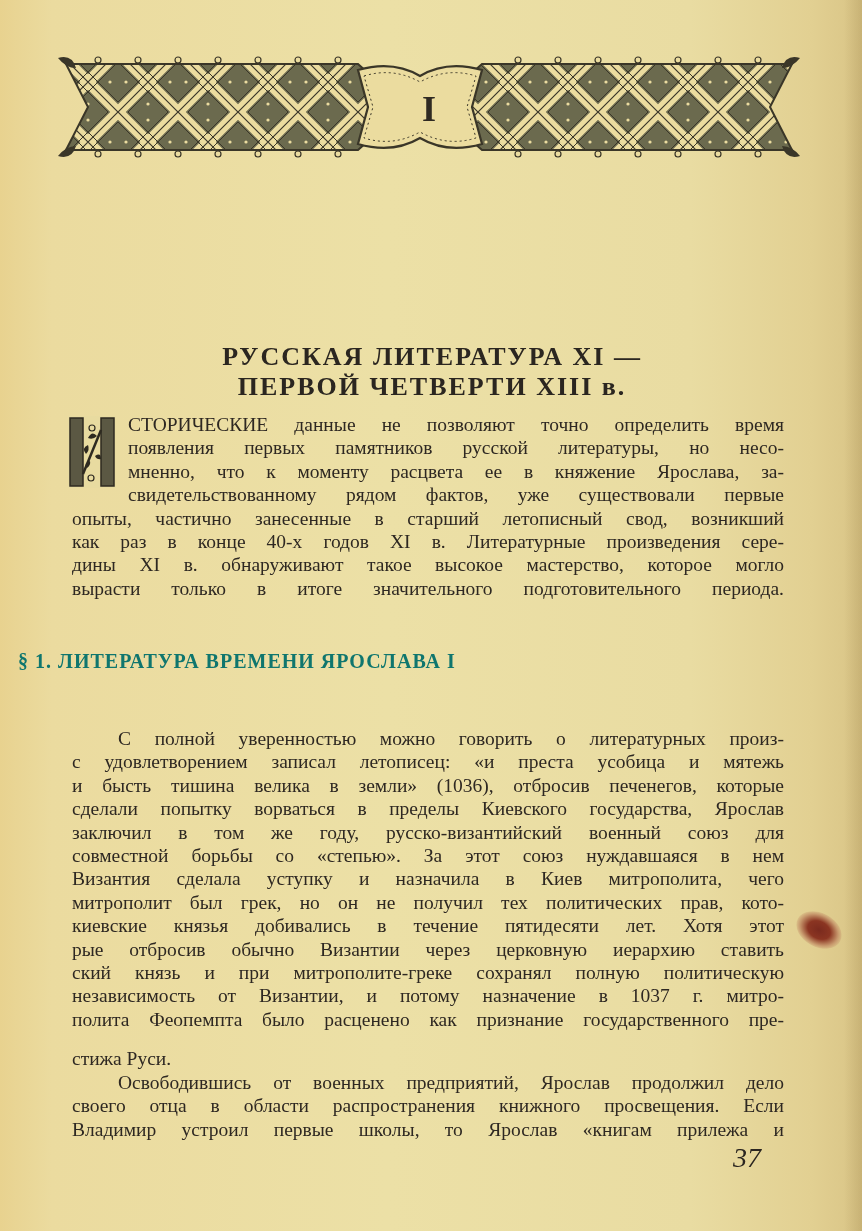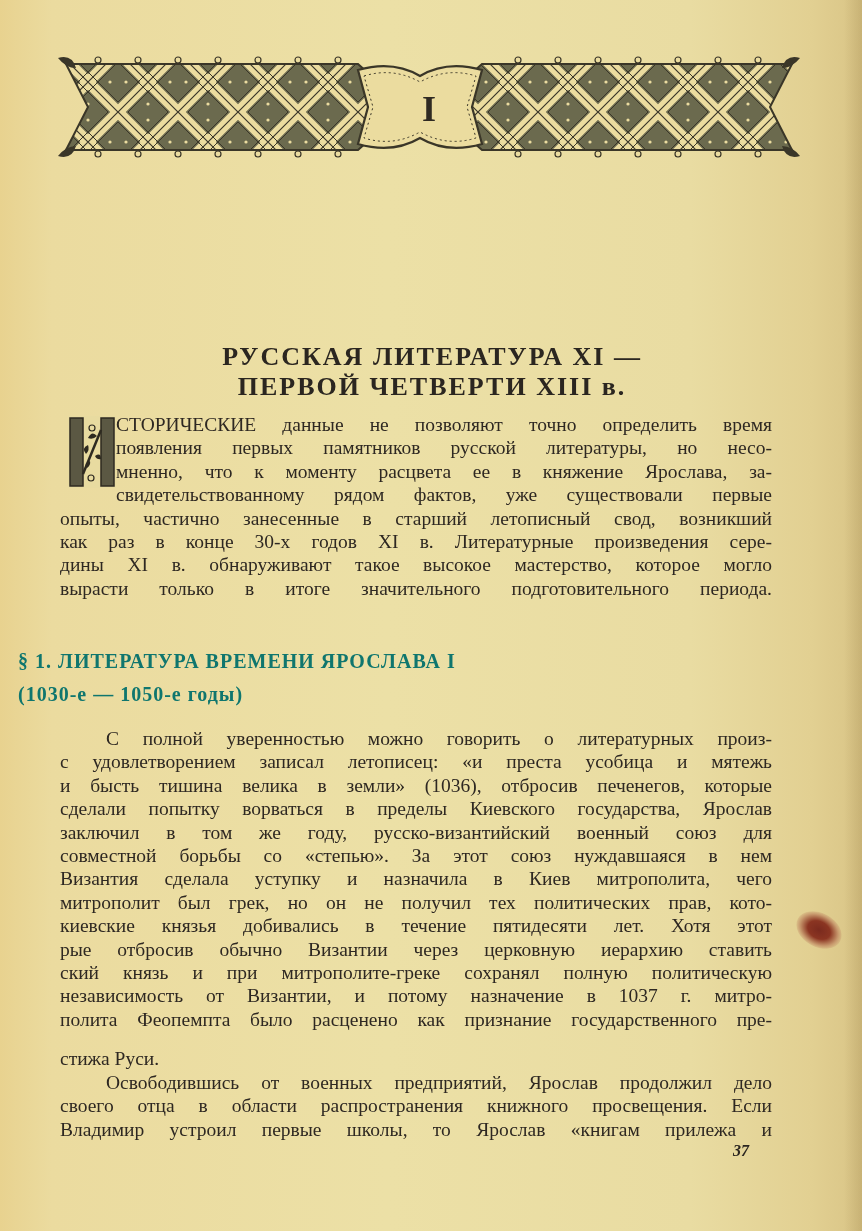--- a/index.html
+++ b/index.html
@@ -18,21 +18,21 @@
     position: absolute; left: 0; right: 0; top: 36px; text-align: center;
     font-size: 36px; font-weight: bold; color: #2f2a22;
   }
   .title {
     position: absolute; left: 0; right: 0; top: 342px; text-align: center;
     font-weight: bold; font-size: 26px; line-height: 30px; letter-spacing: 2px;
     color: #2b2620;
   }
   .title div { padding-left: 2px; }
   .body-text {
-    position: absolute; left: 60px; width: 712px;
+    position: absolute; left: 72px; width: 712px;
     font-size: 19.5px; line-height: 23.4px; text-align: justify;
     color: #2e2822;
   }
   .line { display: block; white-space: nowrap; text-align-last: justify; text-align: justify; }
   .line.last { text-align-last: left; margin-top: 16px; }
   .intro { top: 413px; }
   .drop-cap {
     position: absolute; left: 68px; top: 416px; width: 48px; height: 72px;
     border: 0; background: #e8dba0;
   }
@@ -40,22 +40,22 @@
   .indented { padding-left: 56px; }
   .section-heading {
     position: absolute; left: 0; right: 0; top: 645px; text-align: left;
     font-weight: bold; font-size: 20px; line-height: 33px; letter-spacing: 1px;
     color: #0f766e;
   }
   .section-heading div { padding-left: 18px; }
   .para1 { top: 727px; }
   .indent-first { text-indent: 46px; }
   .page-number {
-    position: absolute; left: 733px; top: 1142px; font-style: italic; font-weight: bold;
-    font-size: 16px; color: #2b2620;
+    position: absolute; left: 733px; top: 1142px; font-style: italic; font-weight: normal;
+    font-size: 28px; color: #2b2620;
   }
   .stain {
     position: absolute; left: 795px; top: 913px; width: 48px; height: 34px;
     border-radius: 50%; background: radial-gradient(ellipse at 50% 50%, #7a2a1e 0%, #8b3522 35%, #c89a6e 60%, rgba(220,190,140,0) 75%);
     transform: rotate(28deg);
   }
   .spine-shadow {
     position: absolute; right: 0; top: 0; width: 18px; height: 1231px;
     background: linear-gradient(90deg, rgba(0,0,0,0), rgba(120,95,40,0.18));
   }
@@ -141,28 +141,27 @@
       <circle cx="23" cy="62" r="3" fill="none" stroke="#2e2a20" stroke-width="1.2"></circle>
     </svg>
   </div>
 
   <div class="body-text intro">
     <span class="line indented">СТОРИЧЕСКИЕ данные не позволяют точно определить время</span>
     <span class="line indented">появления первых памятников русской литературы, но несо-</span>
     <span class="line indented">мненно, что к моменту расцвета ее в княжение Ярослава, за-</span>
     <span class="line indented">свидетельствованному рядом фактов, уже существовали первые</span>
     <span class="line">опыты, частично занесенные в старший летописный свод, возникший</span>
-    <span class="line">как раз в конце 30-х годов XI в. Литературные произведения сере-</span>
+    <span class="line">как раз в конце 40-х годов XI в. Литературные произведения сере-</span>
     <span class="line">дины XI в. обнаруживают такое высокое мастерство, которое могло</span>
     <span class="line">вырасти только в итоге значительного подготовительного периода.</span>
   </div>
 
   <div class="section-heading">
     <div>§ 1. ЛИТЕРАТУРА ВРЕМЕНИ ЯРОСЛАВА I</div>
-    <div>(1030-е — 1050-е годы)</div>
   </div>
 
   <div class="body-text para1">
     <span class="line indent-first">С полной уверенностью можно говорить о литературных произ-</span>
     <span class="line">с удовлетворением записал летописец: «и преста усобица и мятежь</span>
     <span class="line">и бысть тишина велика в земли» (1036), отбросив печенегов, которые</span>
     <span class="line">сделали попытку ворваться в пределы Киевского государства, Ярослав</span>
     <span class="line">заключил в том же году, русско-византийский военный союз для</span>
     <span class="line">совместной борьбы со «степью». За этот союз нуждавшаяся в нем</span>
     <span class="line">Византия сделала уступку и назначила в Киев митрополита, чего</span>

